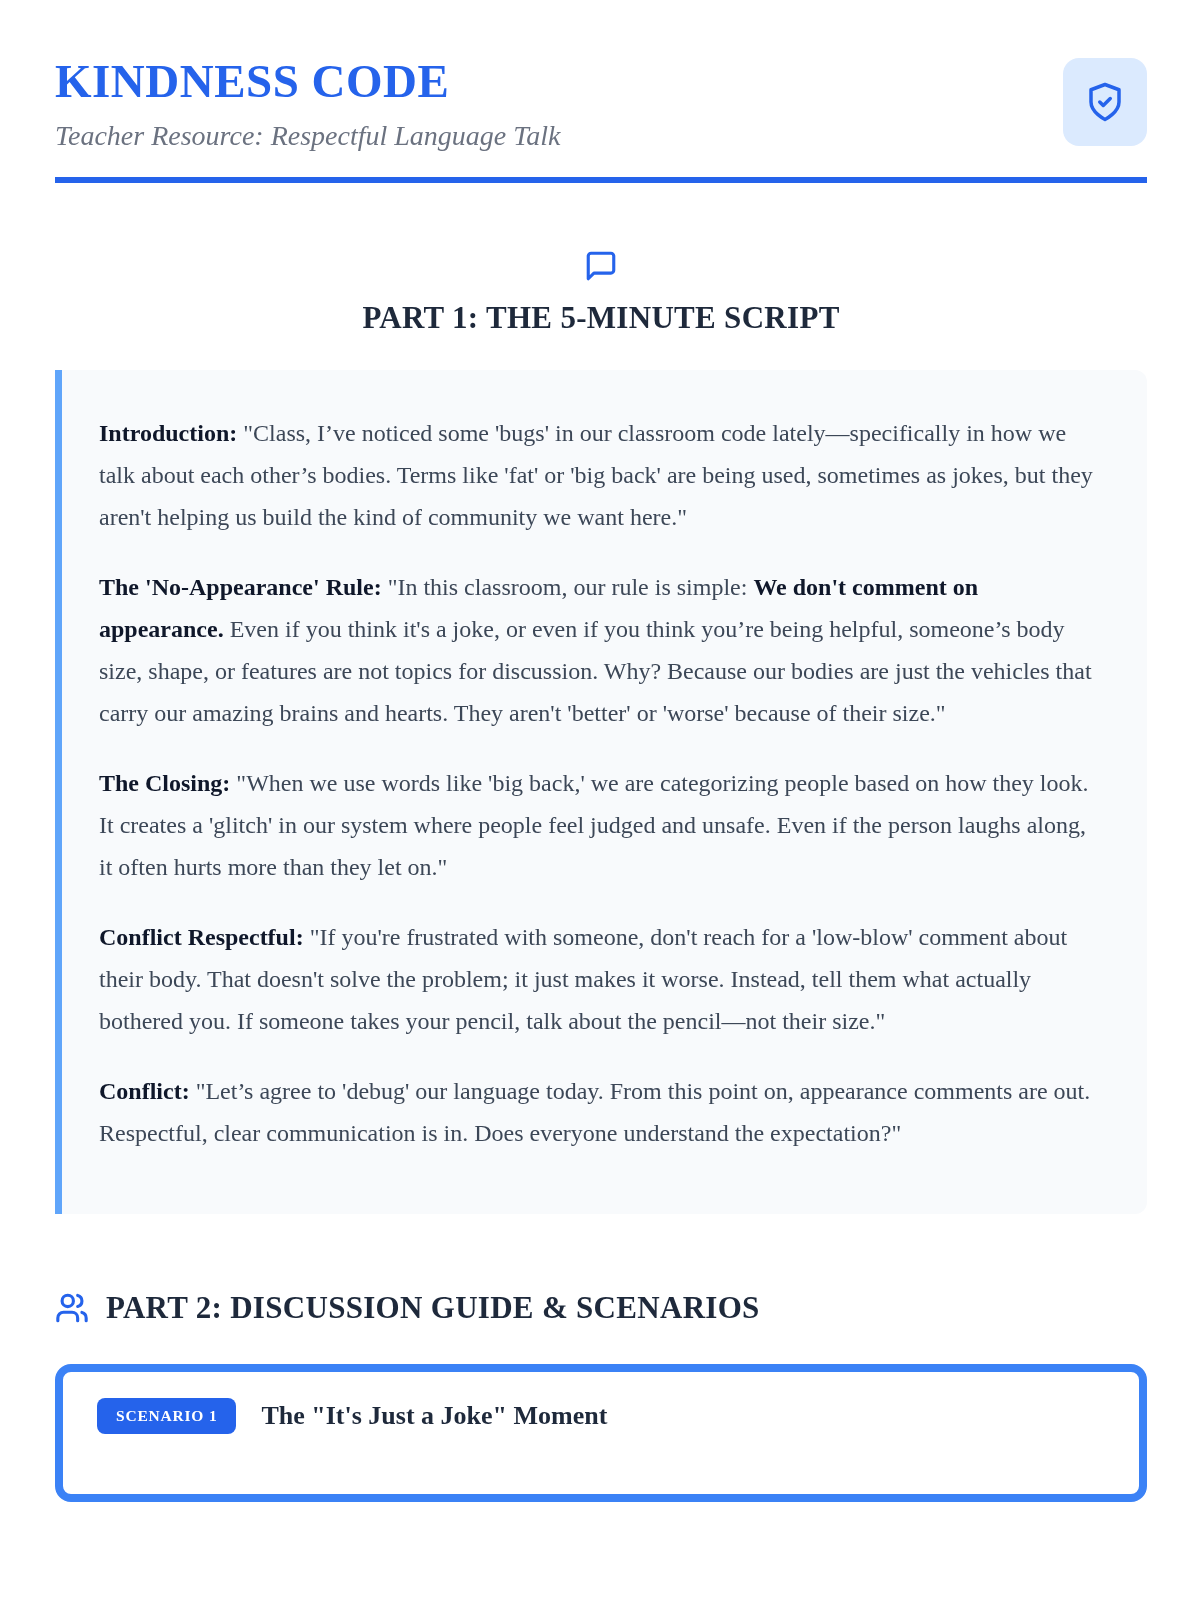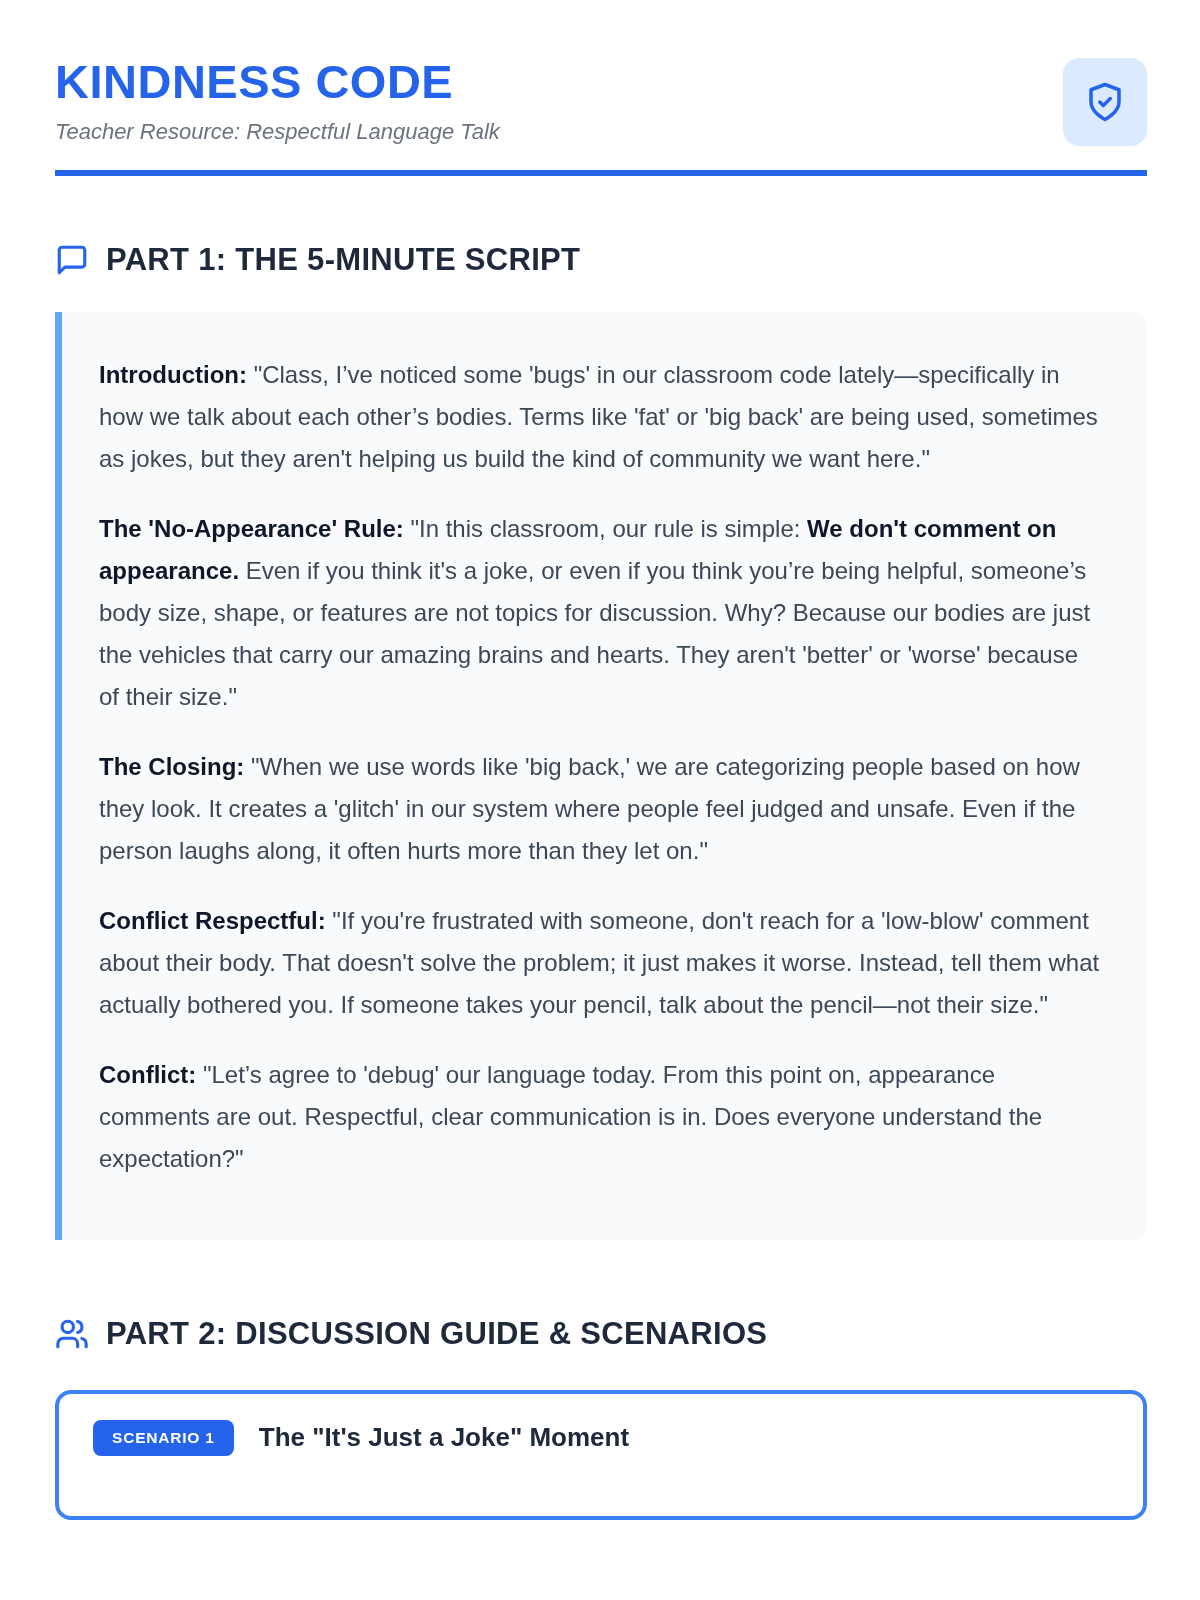--- a/index.html
+++ b/index.html
@@ -7,35 +7,36 @@
     margin: 0; padding: 0;
     width: 1200px; height: 1600px;
     overflow: hidden;
     background: #ffffff;
     font-family: "Liberation Sans", sans-serif;
   }
   .page {
     width: 1200px; height: 1600px;
     padding: 58px 53px 8px 55px;
     overflow: hidden;
+    font-family: Liberation Serif, serif;
   }
 
   
   .header { position: relative; }
   .title {
     margin: 0;
     font-size: 47px;
     font-weight: 700;
     line-height: 1.0;
     color: #2563eb;
     letter-spacing: 0.5px;
   }
   .subtitle {
     margin: 13px 0 0 0;
-    font-size: 22px;
+    font-size: 28px;
     font-style: italic;
     color: #6b7280;
     line-height: 1.25;
   }
   .shield-badge {
     position: absolute;
     top: 0; right: 0;
     width: 84px; height: 88px;
     background: #dbeafe;
     border-radius: 16px;
@@ -47,21 +48,21 @@
     height: 6px;
     background: #2563eb;
   }
 
   
   .section-heading {
     display: flex;
     align-items: center;
     gap: 17px;
   }
-  .section-heading.part1 { margin-top: 66px; }
+  .section-heading.part1 { margin-top: 66px; flex-direction: column; }
   .section-heading.part2 { margin-top: 76px; }
   .section-heading h2 {
     margin: 0;
     font-size: 31px;
     font-weight: 700;
     color: #1e293b;
     letter-spacing: 0.3px;
     line-height: 36px;
   }
   .section-icon { flex: 0 0 auto; display: flex; }
@@ -80,21 +81,21 @@
     line-height: 42px;
     color: #3c4757;
   }
   .script-panel p:last-child { margin-bottom: 0; }
   .script-panel b { color: #0f172a; font-weight: 700; }
 
   
   .scenario-card {
     margin-top: 38px;
     background: #ffffff;
-    border: 4px solid #3b82f6;
+    border: 8px solid #3b82f6;
     border-radius: 16px;
     padding: 26px 30px 60px 34px;
   }
   .scenario-row {
     display: flex;
     align-items: center;
     gap: 25px;
   }
   .scenario-badge {
     background: #2563eb;

